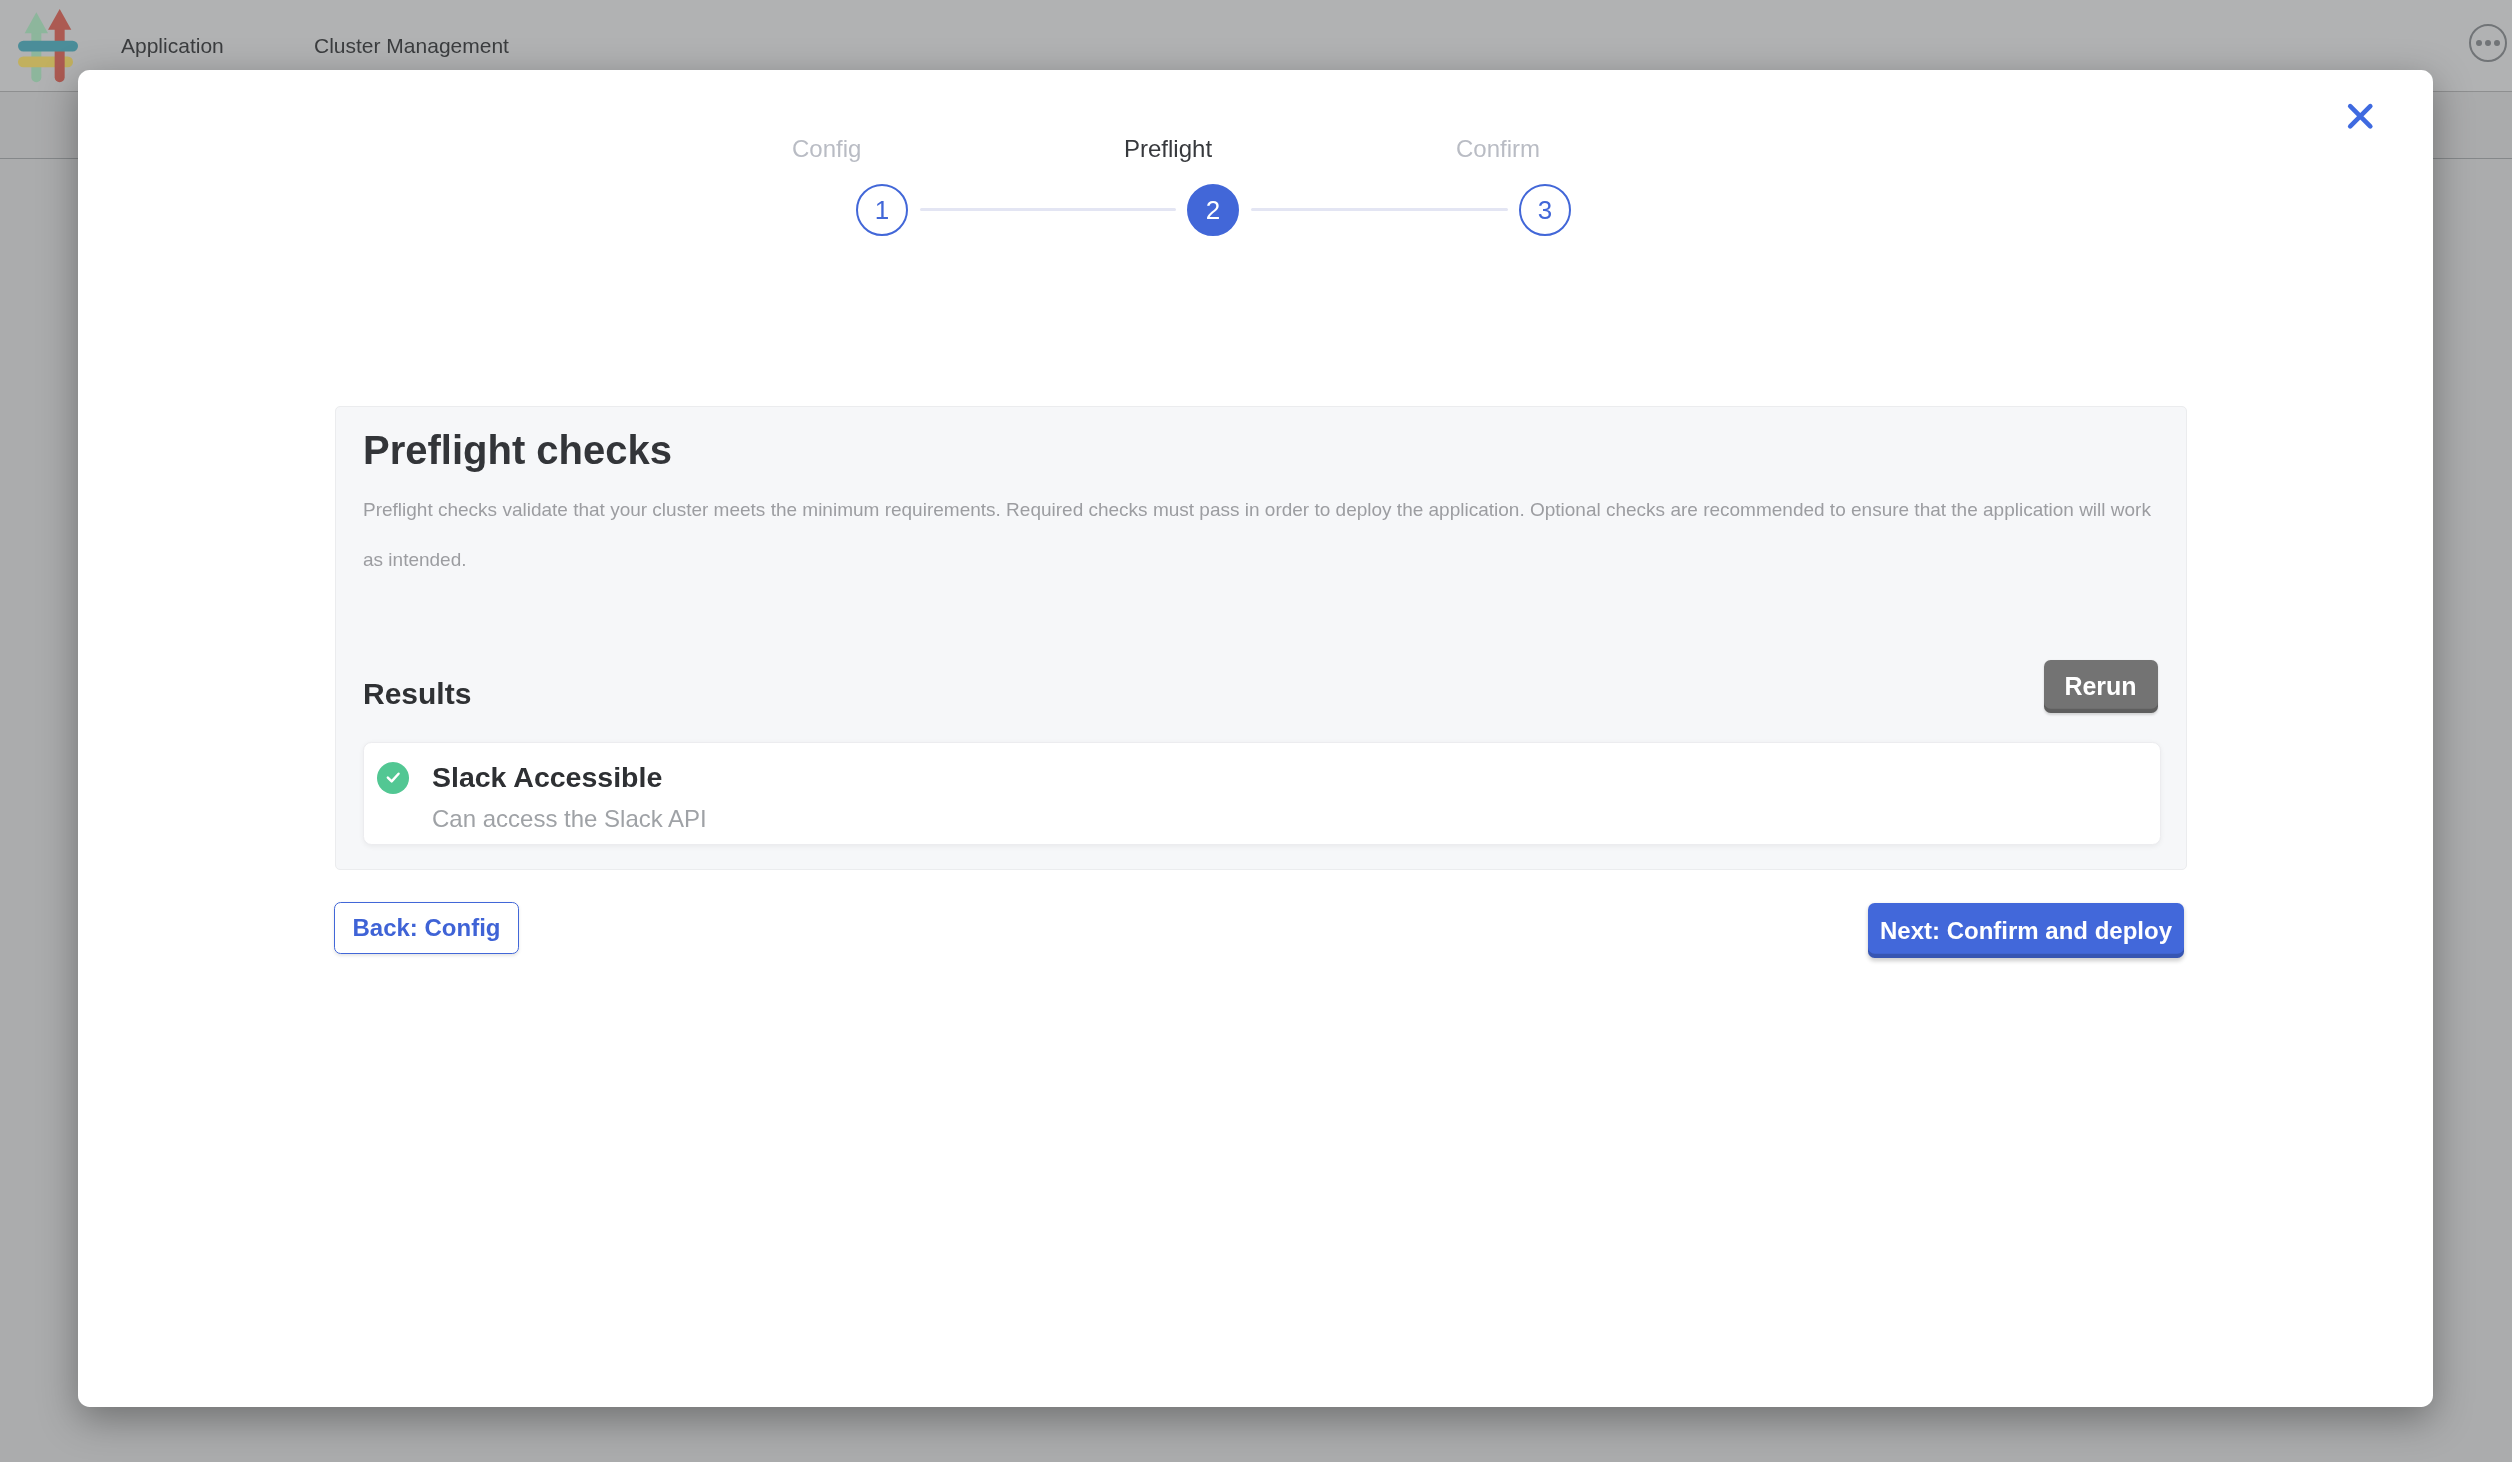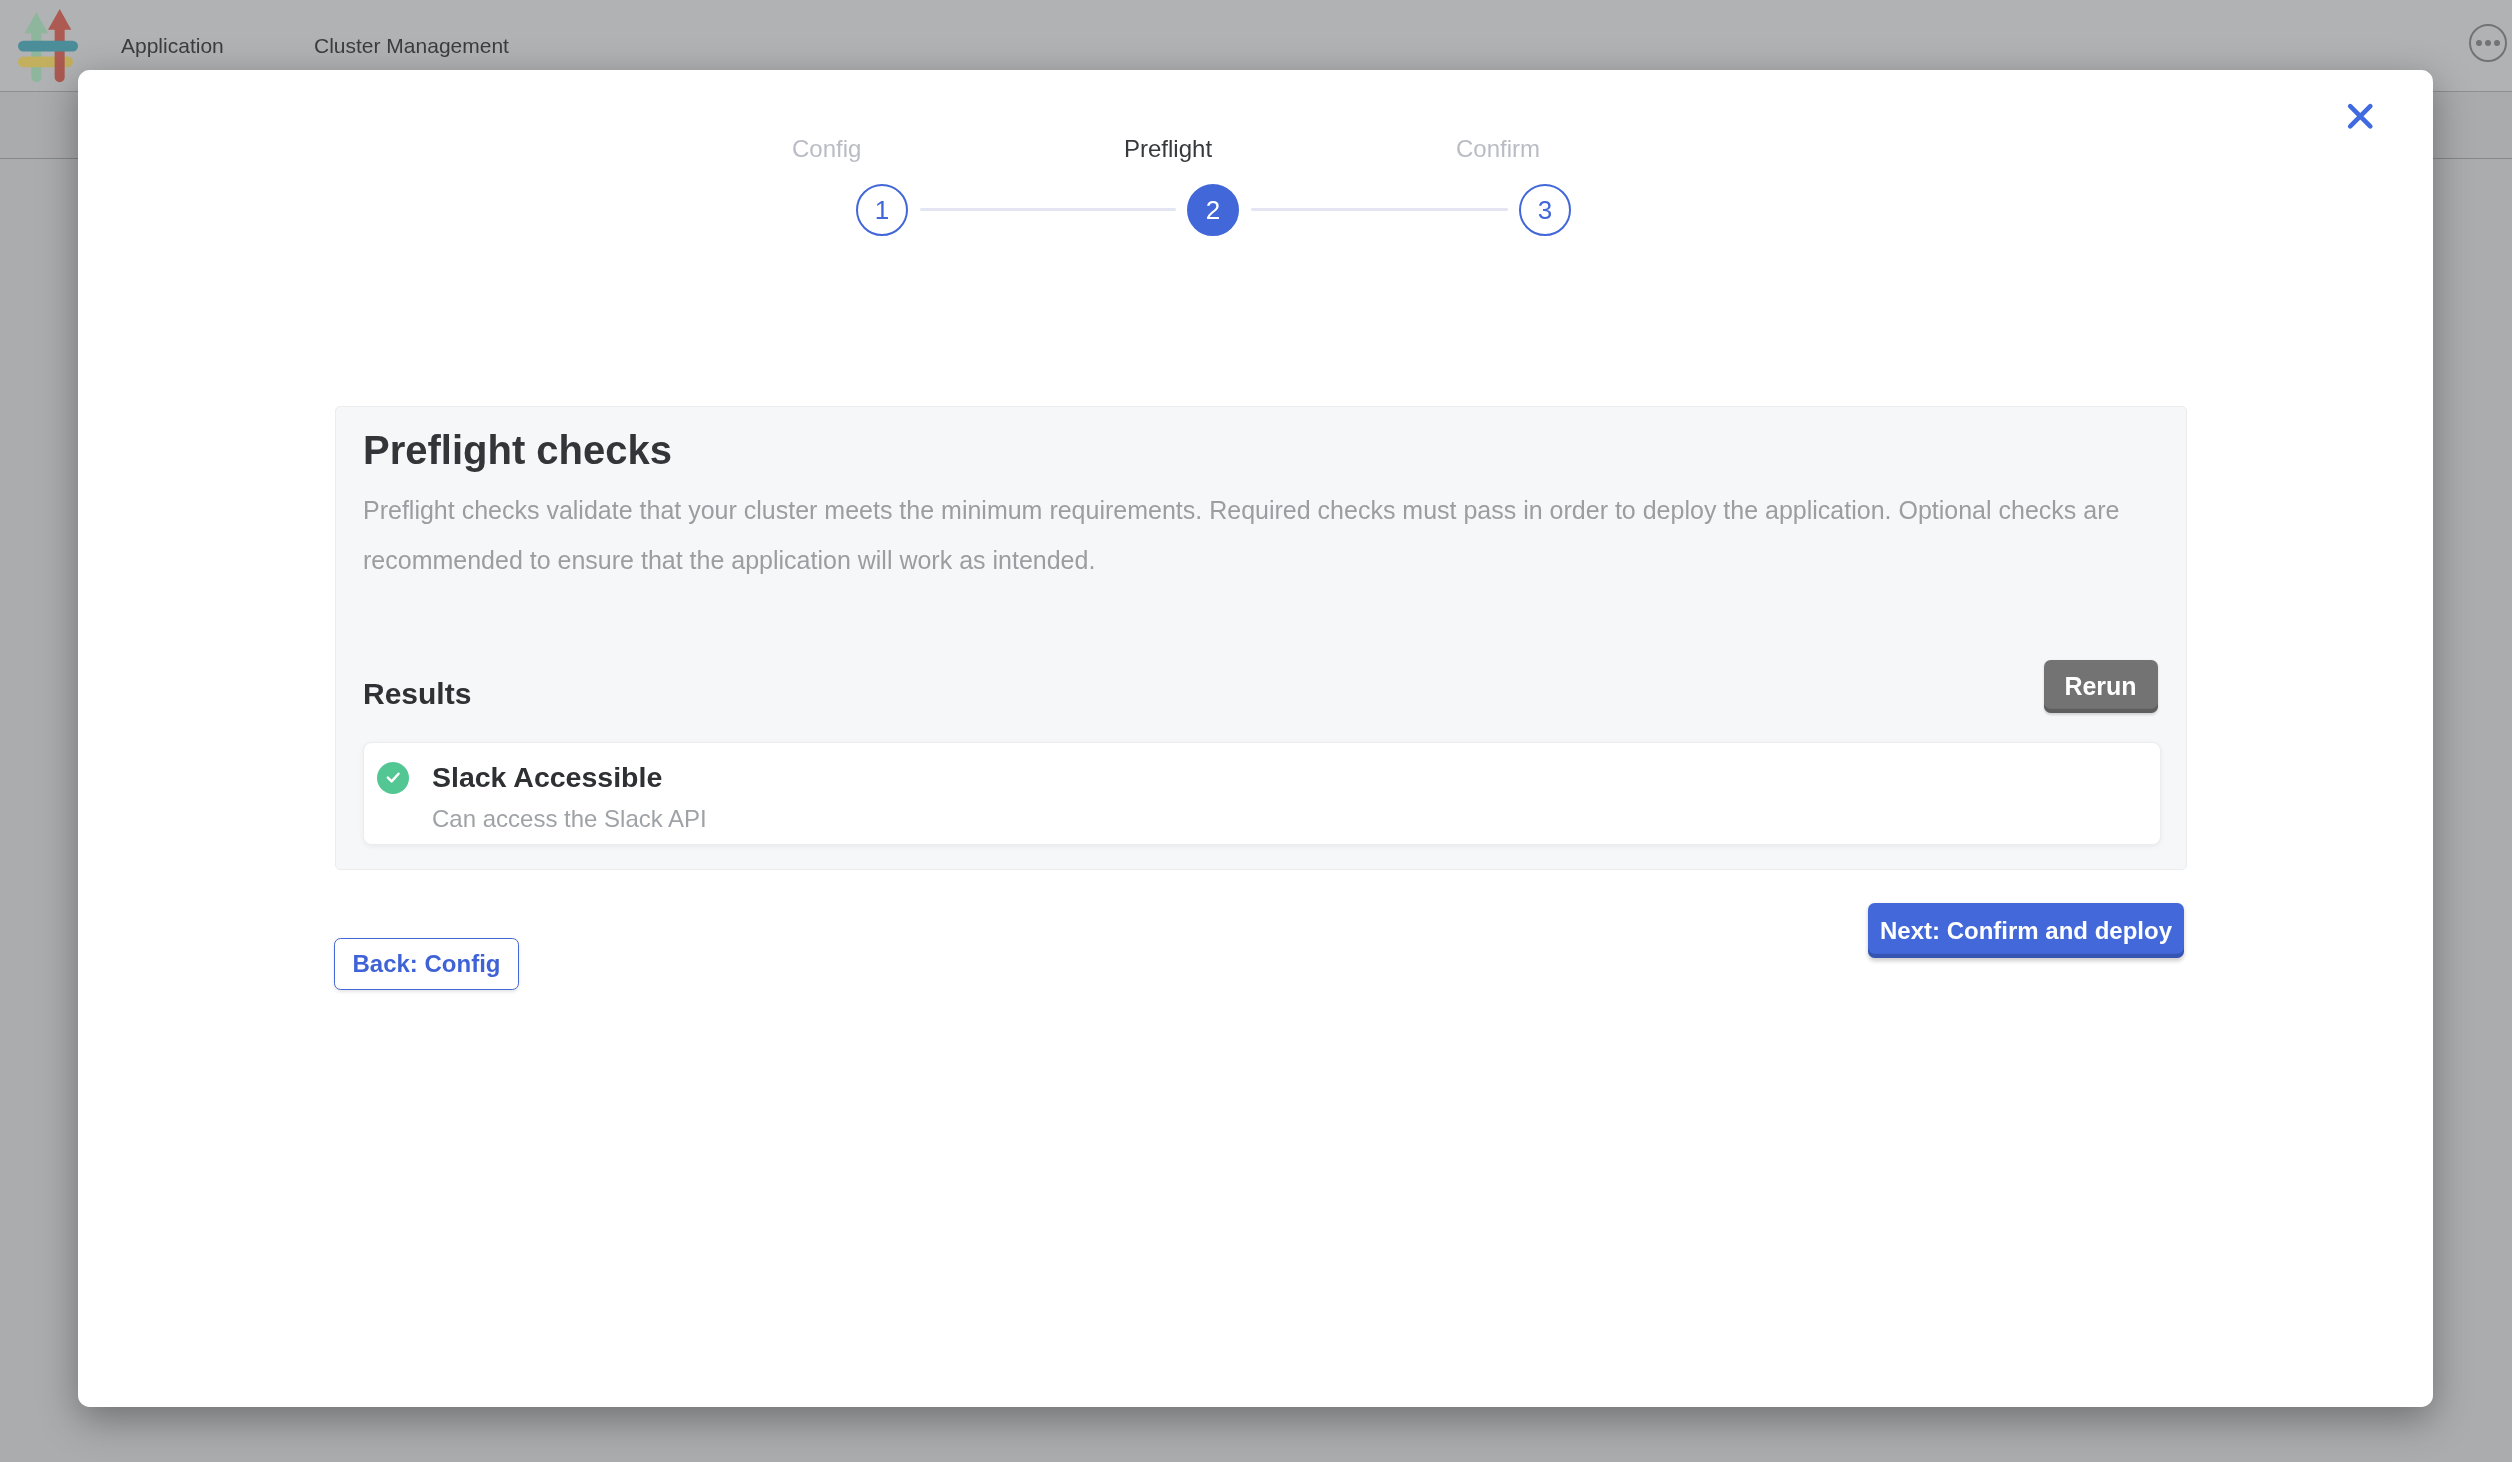--- a/index.html
+++ b/index.html
@@ -87,21 +87,21 @@
   .panel {
     position: absolute; left: 257px; top: 336px; width: 1852px; height: 464px;
     background: #f6f7f9; border: 0.8px solid #ebecee; border-radius: 5px;
   }
   .panel-title {
     position: absolute; left: 27px; top: 18.4px;
     font-size: 40px; line-height: 50px; font-weight: bold; color: #333539;
   }
   .panel-desc {
     position: absolute; left: 27px; top: 78px; width: 1790px;
-    font-size: 25px; line-height: 50px; color: #9c9da1;
+    font-size: 19px; line-height: 50px; color: #9c9da1;
   }
   .results-row {
     position: absolute; left: 27px; right: 28.5px; top: 253px; height: 53px;
     display: flex; justify-content: space-between; align-items: flex-end;
   }
   .results-label { font-size: 30px; font-weight: bold; color: #2f3134; padding-bottom: 2.5px; }
   .rerun-btn {
     width: 114px; height: 53px; background: #737373; border: none; border-radius: 6.7px;
     color: #ffffff; font-size: 25px; font-weight: bold; font-family: inherit;
     box-shadow: inset 0 -4.2px 0 rgba(0,0,0,0.18), 0 1.7px 2.5px rgba(0,0,0,0.15);
@@ -117,21 +117,21 @@
     width: 32px; height: 32px; border-radius: 50%; background: #52c793;
     display: flex; align-items: center; justify-content: center;
     flex: none; margin-top: 1.7px;
   }
   .result-text { margin-left: 22.6px; }
   .result-title { font-size: 28.5px; font-weight: bold; color: #2e3033; line-height: 34px; }
   .result-detail { font-size: 24px; color: #9fa2a6; margin-top: 11px; }
 
   
   .back-btn {
-    position: absolute; left: 256px; top: 868px; width: 185px; height: 52px;
+    position: absolute; left: 256px; top: 832px; width: 185px; height: 52px;
     background: #ffffff; border: 1.7px solid #4267d8; border-radius: 6.7px;
     color: #3f63d6; font-size: 24px; font-weight: bold; font-family: inherit;
     box-shadow: 0 1.7px 3.4px rgba(0,0,0,0.10); cursor: pointer;
   }
   .next-btn {
     position: absolute; left: 1790px; top: 833px; width: 316px; height: 55px;
     background: #4268da; border: none; border-radius: 6.7px;
     color: #ffffff; font-size: 24px; font-weight: bold; font-family: inherit;
     box-shadow: inset 0 -4.2px 0 rgba(0,0,0,0.18), 0 2.5px 4.2px rgba(0,0,0,0.20);
     cursor: pointer;

